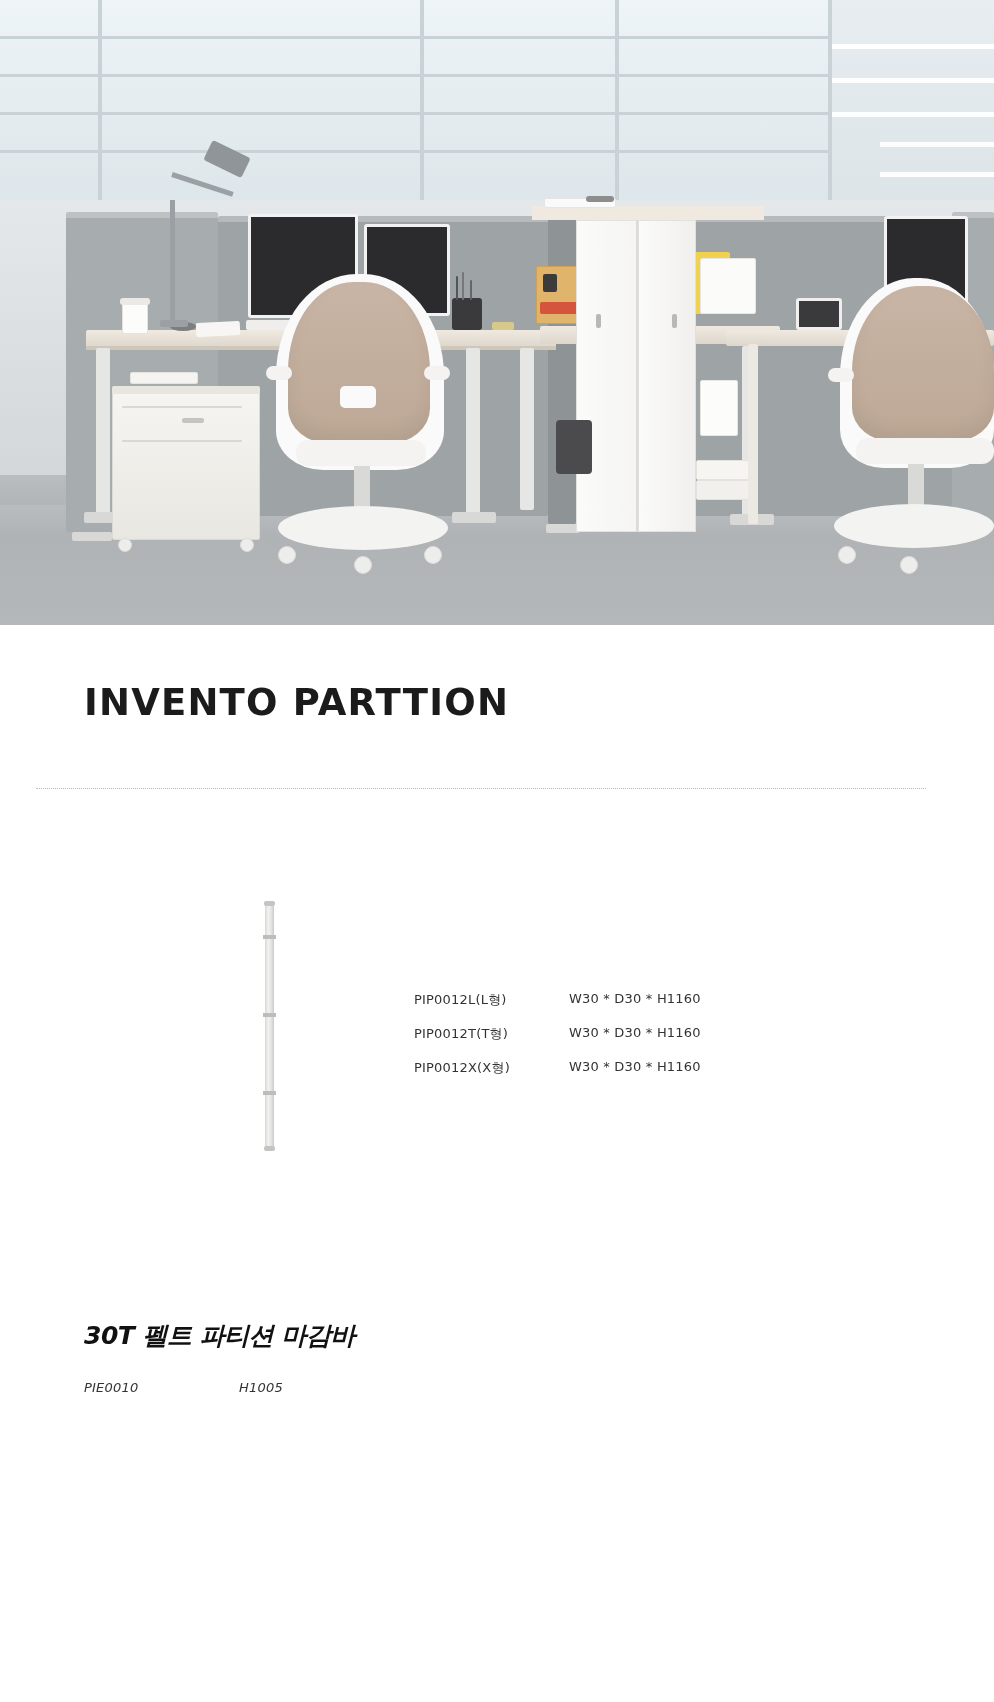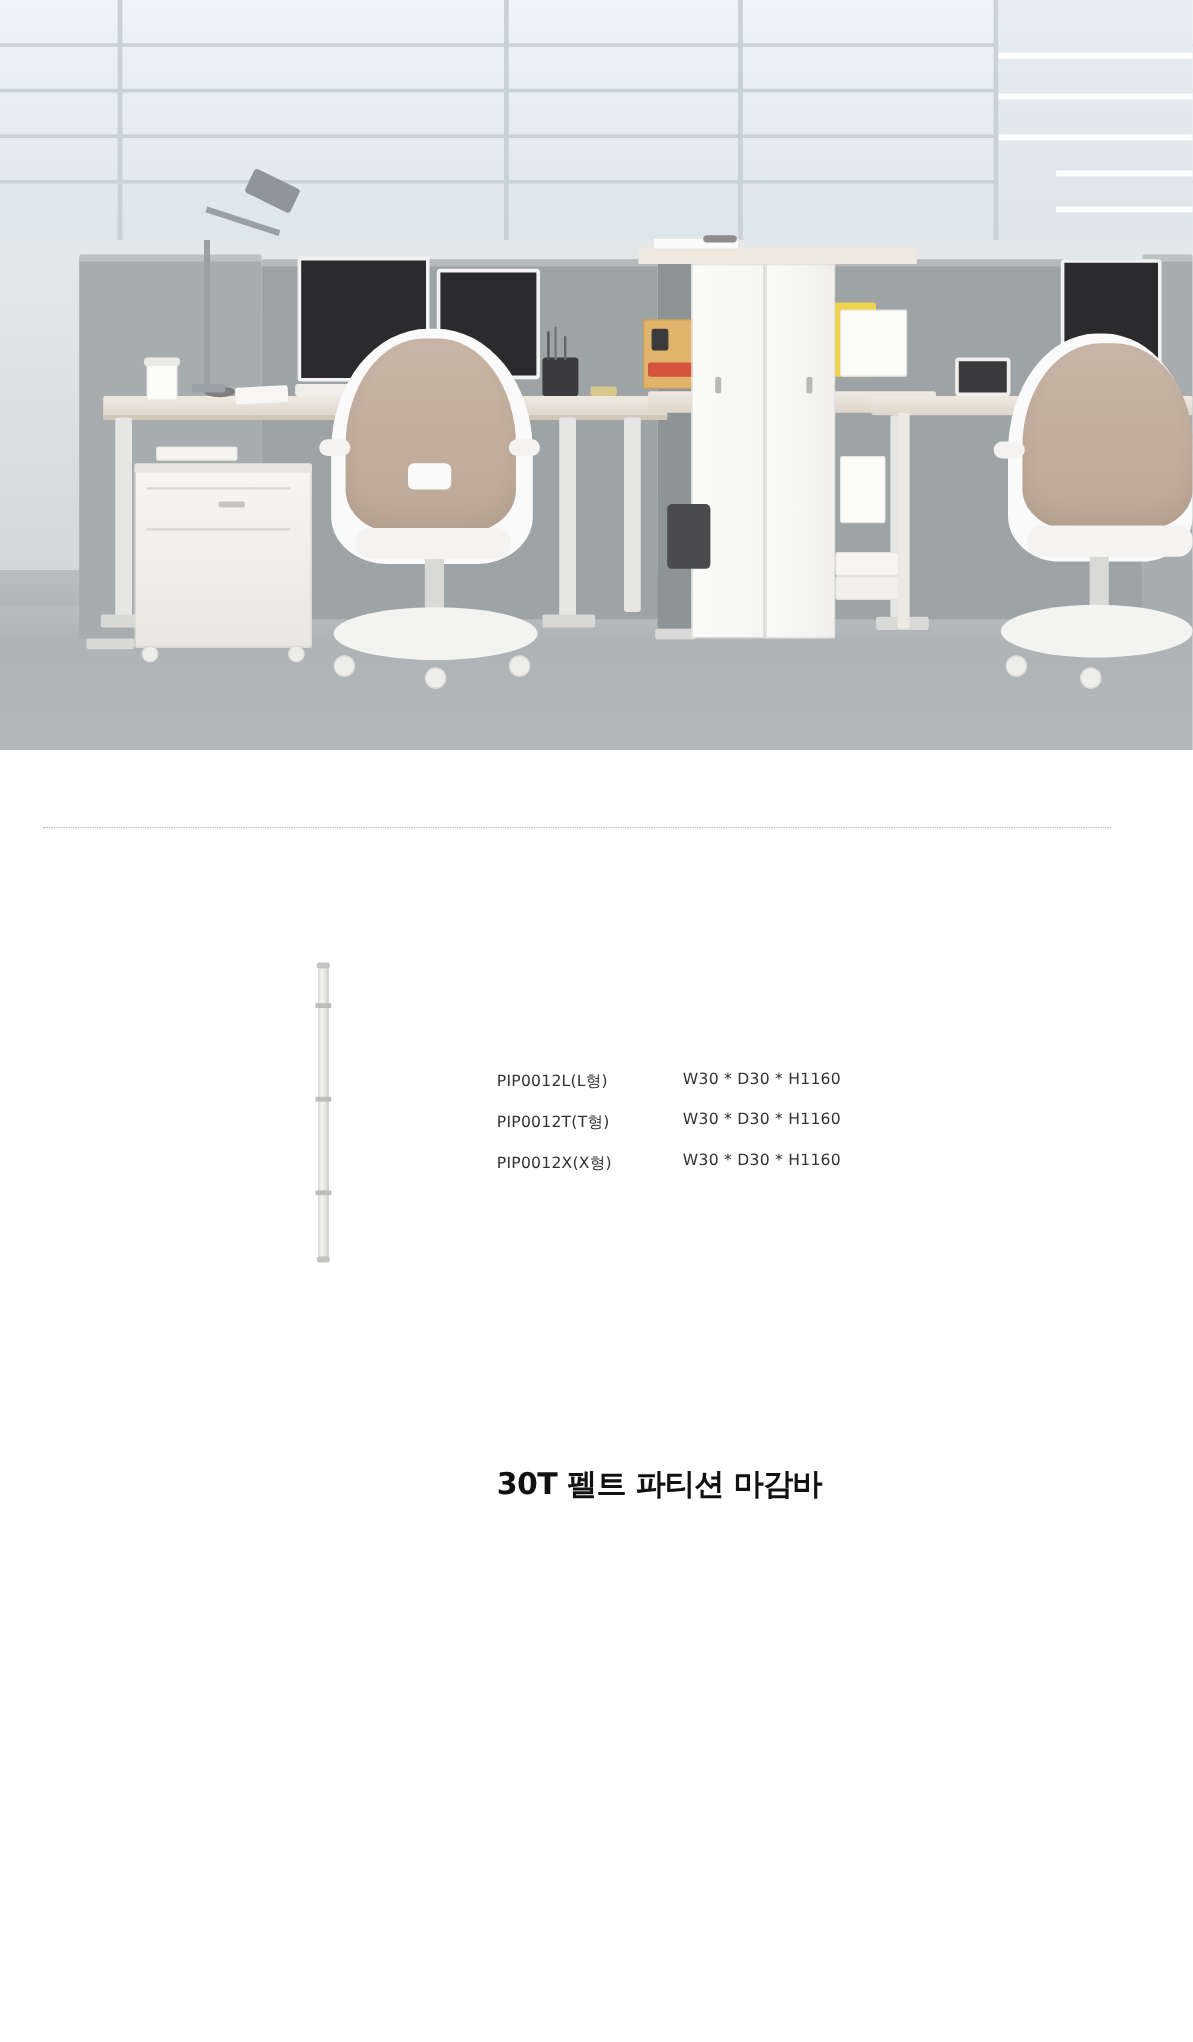--- a/index.html
+++ b/index.html
@@ -346,20 +346,21 @@
   <div class="chair-back" style="left:852px;top:286px;width:142px;height:156px;"></div>
   <div class="acc" style="left:828px;top:368px;width:26px;height:14px;background:#f4f3f1;border-radius:7px;"></div>
   <div class="chair-seat" style="left:856px;top:438px;width:138px;height:26px;"></div>
   <div class="chair-column" style="left:908px;top:464px;width:16px;height:48px;"></div>
   <div class="chair-star" style="left:834px;top:504px;width:160px;height:44px;"></div>
   <div class="caster" style="left:838px;top:546px;width:18px;height:18px;"></div>
   <div class="caster" style="left:900px;top:556px;width:18px;height:18px;"></div>
 </div>
 
 <div class="content">
+  <h1 class="title">INVENTO PARTTION</h1>
 
   <div class="divider"></div>
 
   <div class="section" style="margin-top:120px; min-height:300px;">
 
     <div class="post-img" style="top:-6px;">
       <div class="post-body"></div>
       <div class="post-cap" style="top:-2px;"></div>
       <div class="post-notch" style="top:32px;"></div>
       <div class="post-notch" style="top:110px;"></div>
@@ -379,17 +380,23 @@
         </div>
         <div class="spec-row">
           <span class="spec-code">PIP0012X(X형)</span>
           <span class="spec-dim">W30 * D30 * H1160</span>
         </div>
       </div>
     </div>
   </div>
 
   <div class="section" style="margin-top:110px;">
-    <div style="margin-left:330px;">
+    <div style="font-style:italic;">
       <div class="sec-title">30T 펠트 파티션 마감바</div>
+      <div style="margin-top:28px;">
+        <div class="spec-row">
+          <span class="spec-code">PIE0010</span>
+          <span class="spec-dim">H1005</span>
+        </div>
+      </div>
     </div>
   </div>
 </div>
 
 </body></html>

